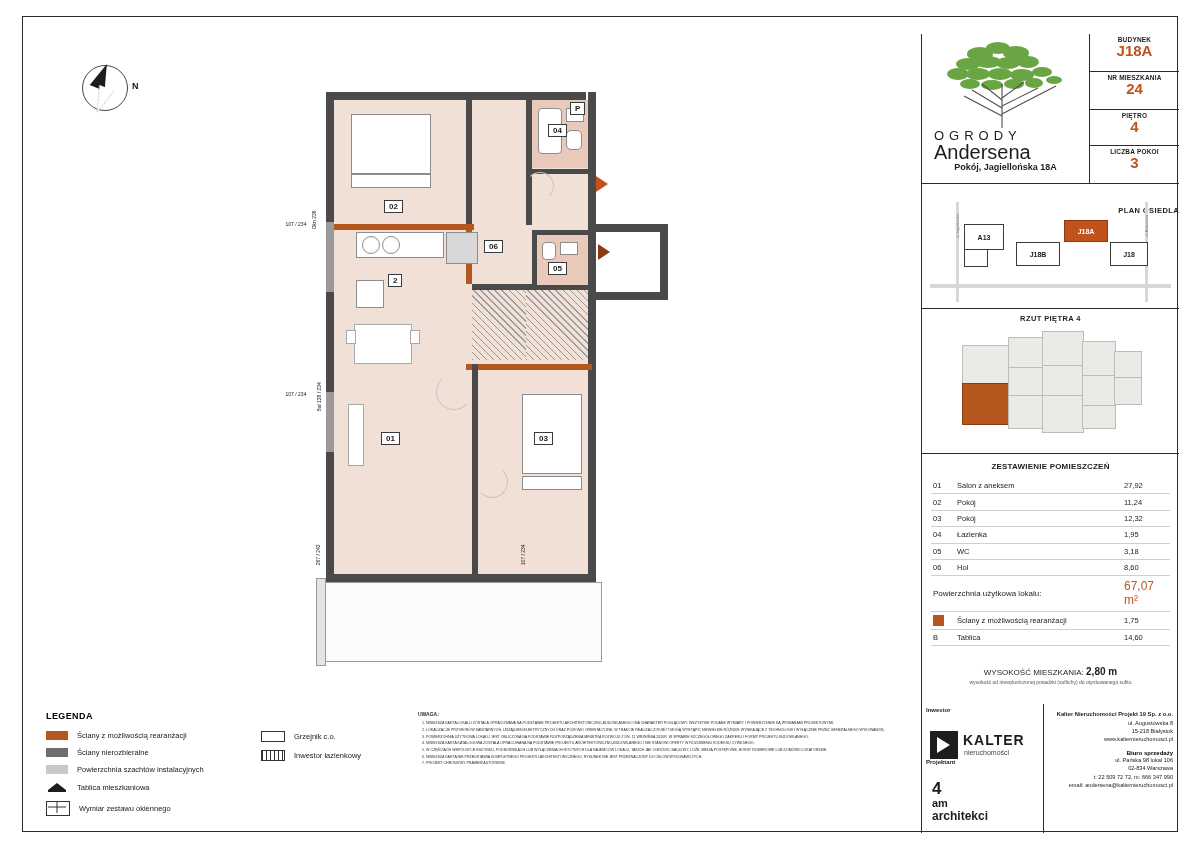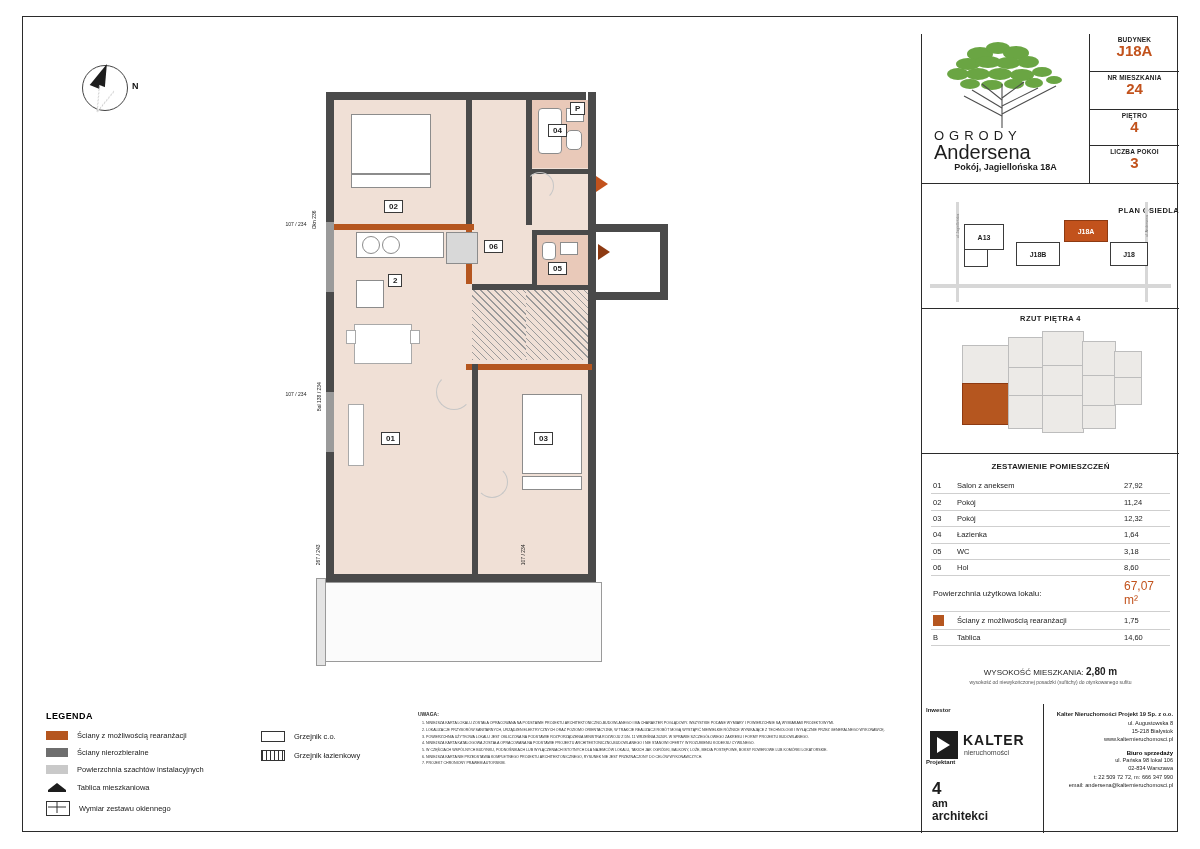--- a/index.html
+++ b/index.html
@@ -245,21 +245,21 @@
         <span>Wymiar zestawu okiennego</span>
       </div>
     </div>
     <div class="legcol2">
       <div class="legrow">
         <span class="legline"></span>
         <span>Grzejnik c.o.</span>
       </div>
       <div class="legrow">
         <span class="legline rad"></span>
-        <span>Grzejnik łazienkowy</span>
+        <span>Inwestor łazienkowy</span>
       </div>
     </div>
   </div>
 
   <div class="notes">
     <div class="t">UWAGA:</div>
     <ol>
       <li>NINIEJSZA KARTA LOKALU ZOSTAŁA OPRACOWANA NA PODSTAWIE PROJEKTU ARCHITEKTONICZNO-BUDOWLANEGO I MA CHARAKTER POGLĄDOWY. WSZYSTKIE PODANE WYMIARY I POWIERZCHNIE SĄ WYMIARAMI PROJEKTOWYMI.</li>
       <li>LOKALIZACJE PRZYBORÓW SANITARNYCH, URZĄDZEŃ ELEKTRYCZNYCH ORAZ POZIOMO ORIENTACYJNE, W TRAKCIE REALIZACJI ROBÓT MOGĄ WYSTĄPIĆ NIEWIELKIE RÓŻNICE WYNIKAJĄCE Z TECHNOLOGII I WYŁĄCZNIE PRZEZ GENERALNEGO WYKONAWCĘ.</li>
       <li>POWIERZCHNIA UŻYTKOWA LOKALU JEST OBLICZONA NA PODSTAWIE ROZPORZĄDZENIA MINISTRA ROZWOJU Z DN. 11 WRZEŚNIA 2020R. W SPRAWIE SZCZEGÓŁOWEGO ZAKRESU I FORMY PROJEKTU BUDOWLANEGO.</li>
@@ -379,21 +379,21 @@
             <td class="val">11,24</td>
           </tr>
           <tr>
             <td class="no">03</td>
             <td>Pokój</td>
             <td class="val">12,32</td>
           </tr>
           <tr>
             <td class="no">04</td>
             <td>Łazienka</td>
-            <td class="val">1,64</td>
+            <td class="val">1,95</td>
           </tr>
           <tr>
             <td class="no">05</td>
             <td>WC</td>
             <td class="val">3,18</td>
           </tr>
           <tr>
             <td class="no">06</td>
             <td>Hol</td>
             <td class="val">8,60</td>

